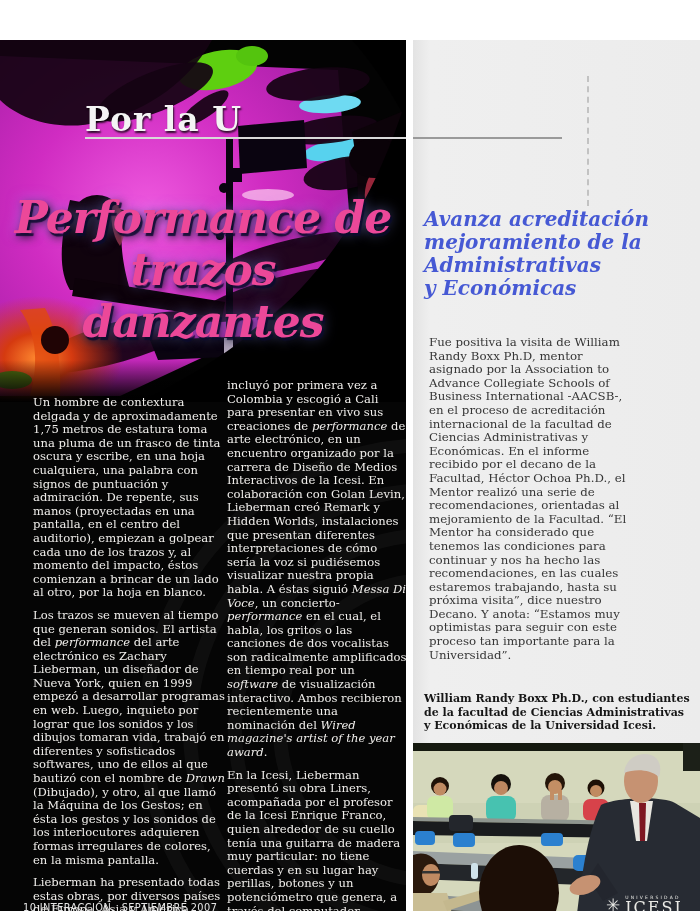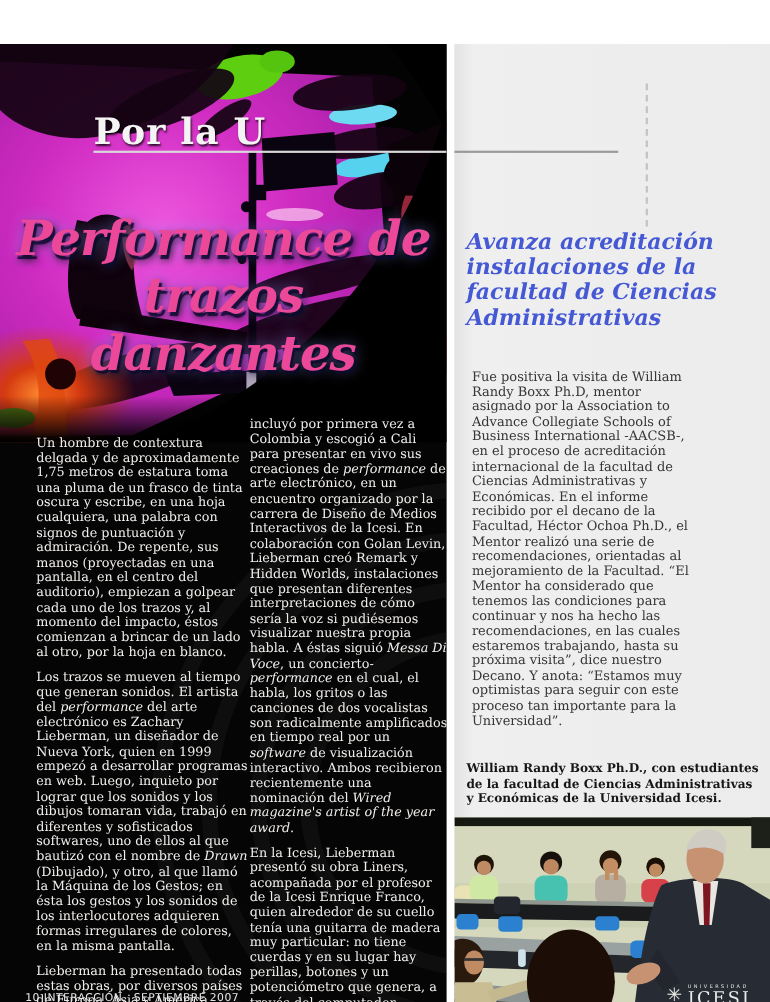--- a/index.html
+++ b/index.html
@@ -156,23 +156,23 @@
   </div>
 
   <div class="right-page">
 
     <div class="rule-right"></div>
     <div class="dashed-line"></div>
 
 
     <div class="heading">
         <div>Avanza acreditación</div>
-        <div>instalaciones de la</div>
-        <div>facultad de Ciencias</div>
+        <div>mejoramiento de la</div>
         <div>Administrativas</div>
+        <div>y Económicas</div>
       </div>
 
     <div class="sidebar-body">Fue positiva la visita de William Randy Boxx Ph.D, mentor asignado por la Association to Advance Collegiate Schools of Business International -AACSB-, en el proceso de acreditación internacional de la facultad de Ciencias Administrativas y Económicas.  En el informe recibido por el decano de la Facultad, Héctor Ochoa Ph.D., el Mentor realizó una serie de recomendaciones, orientadas al mejoramiento de la Facultad. “El Mentor ha considerado que tenemos las condiciones para continuar y nos ha hecho las recomendaciones, en las cuales estaremos trabajando, hasta su próxima visita”, dice nuestro Decano. Y anota: “Estamos muy optimistas para seguir con este proceso tan importante para la Universidad”.</div>
 
     <div class="caption">William Randy Boxx Ph.D., con estudiantes de la facultad de Ciencias Administrativas y Económicas de la Universidad Icesi.</div>
 
     <svg class="photo-right" width="287" height="208" viewBox="0 0 287 208">
       <rect x="0" y="0" width="287" height="208" fill="#d5d8bc"></rect>
       <rect x="0" y="0" width="287" height="8" fill="#15190f"></rect>
       <rect x="270" y="0" width="17" height="28" fill="#1c2018"></rect>

